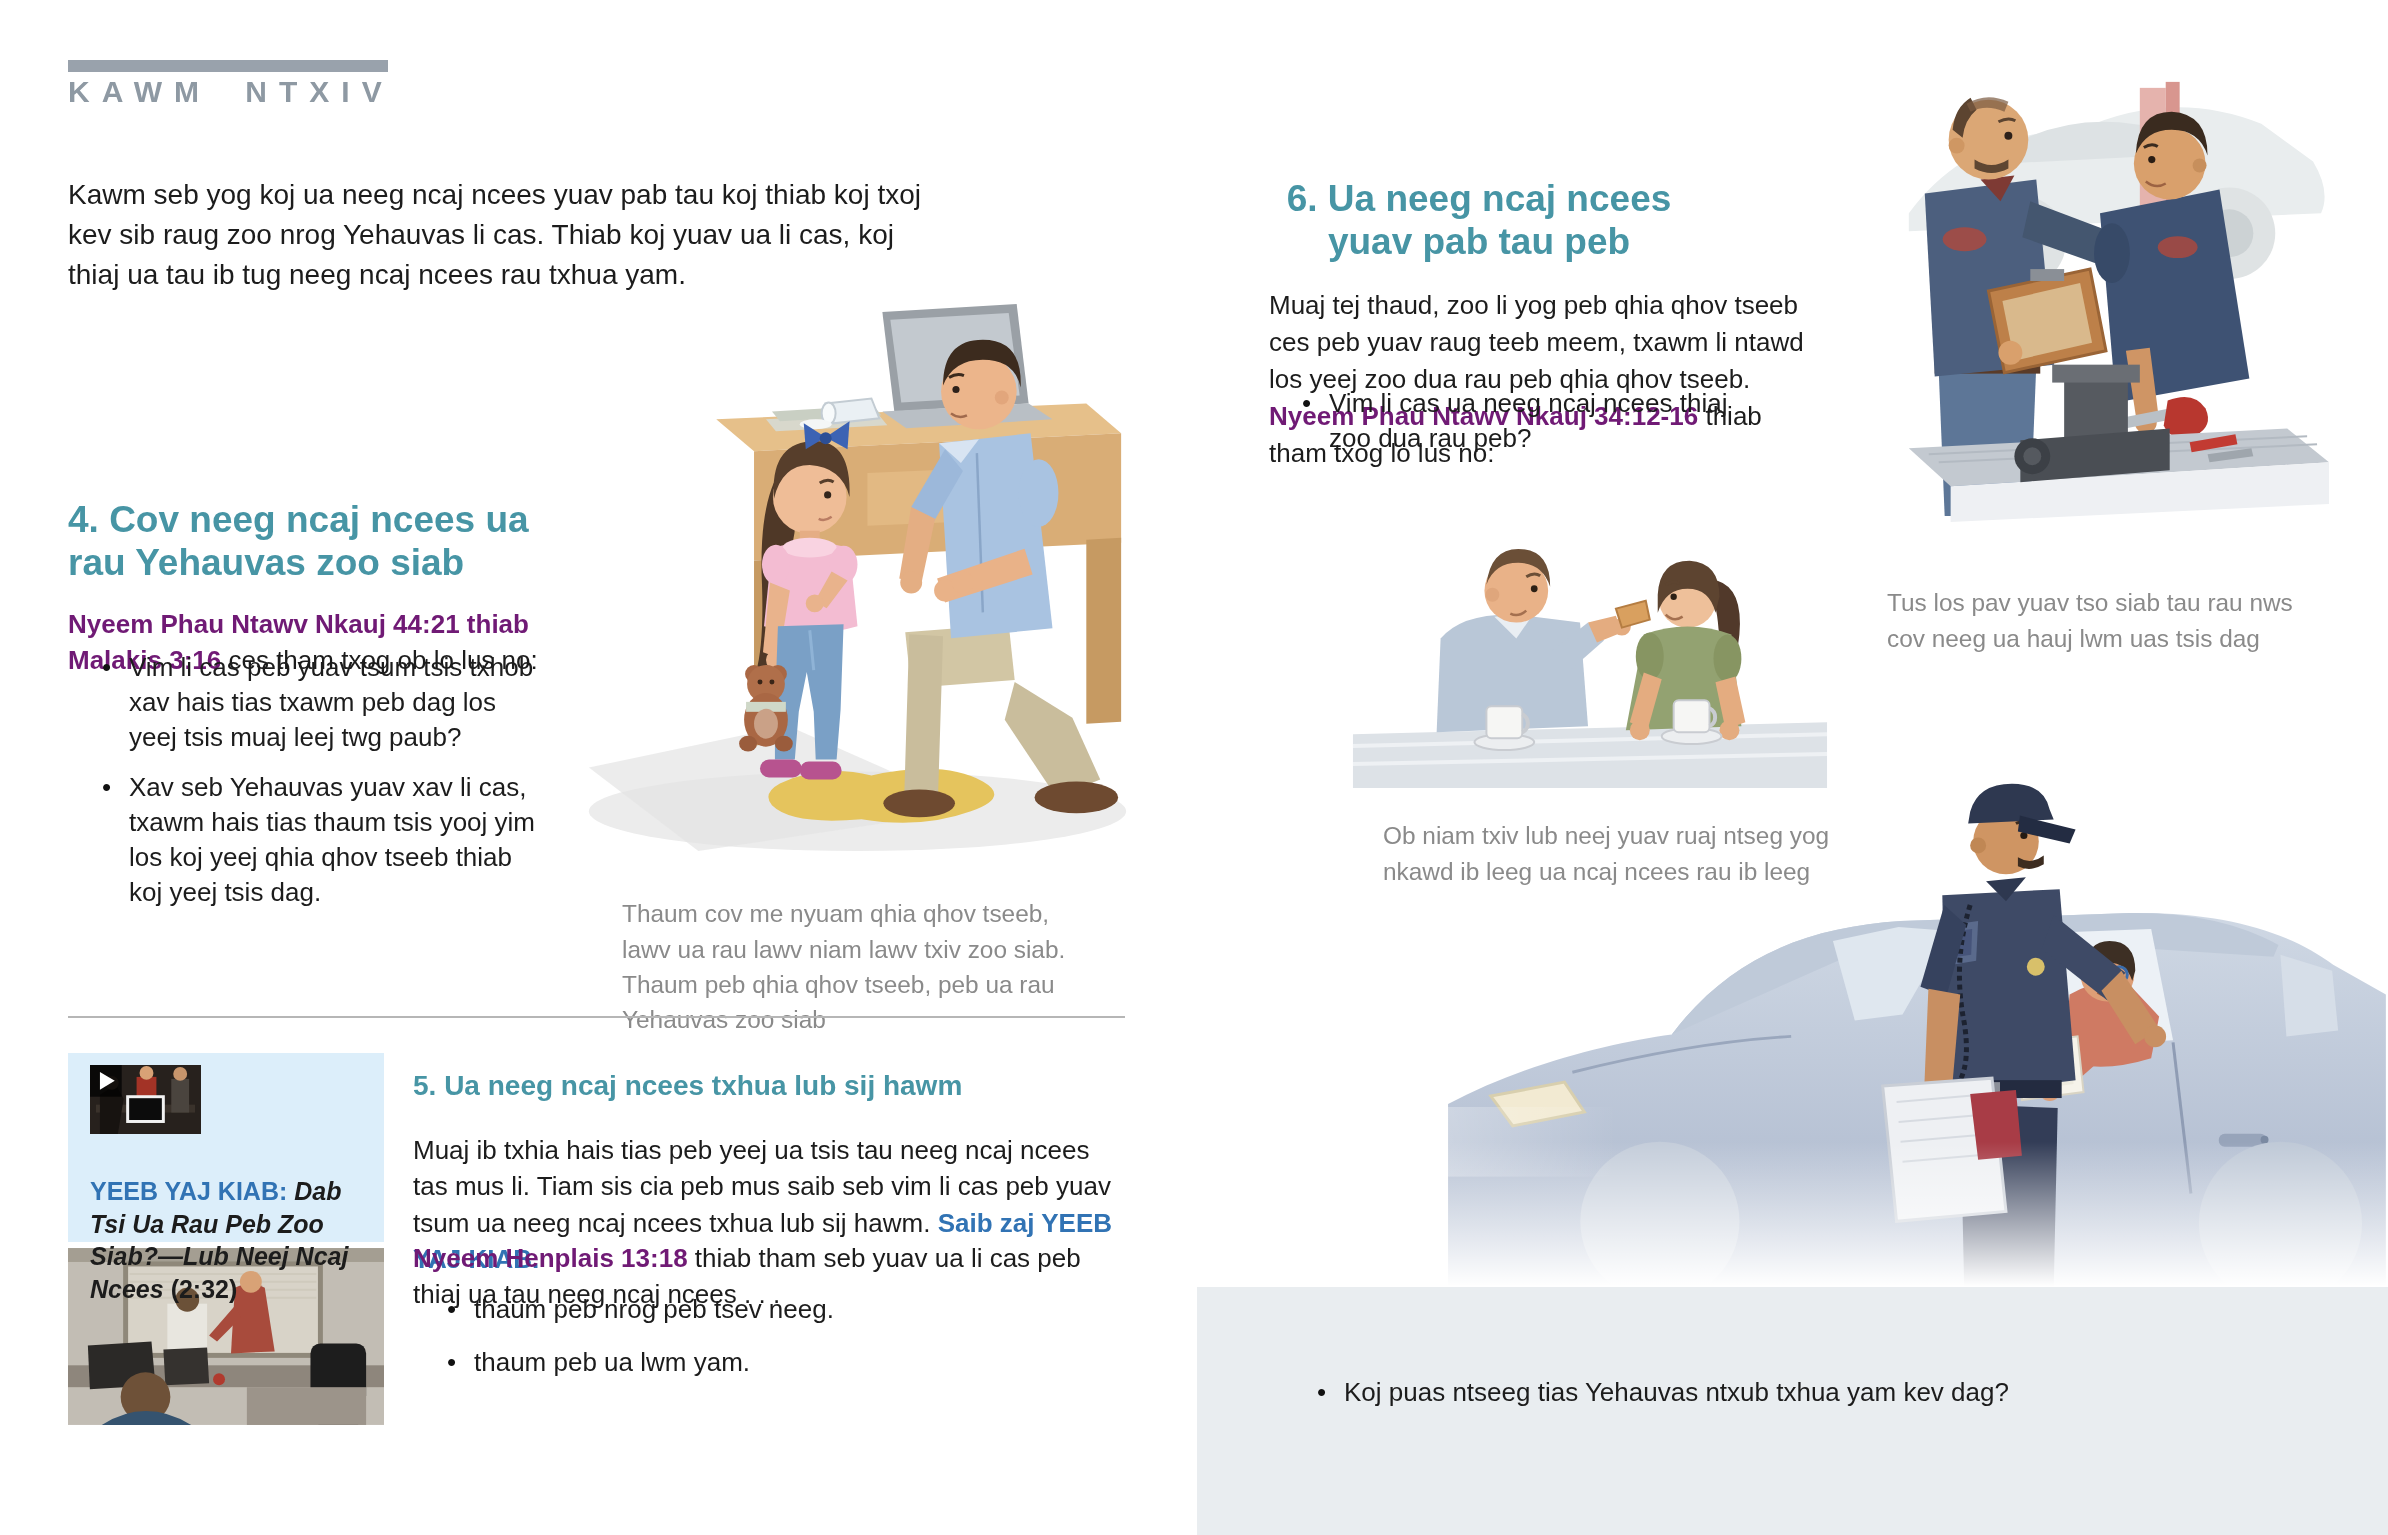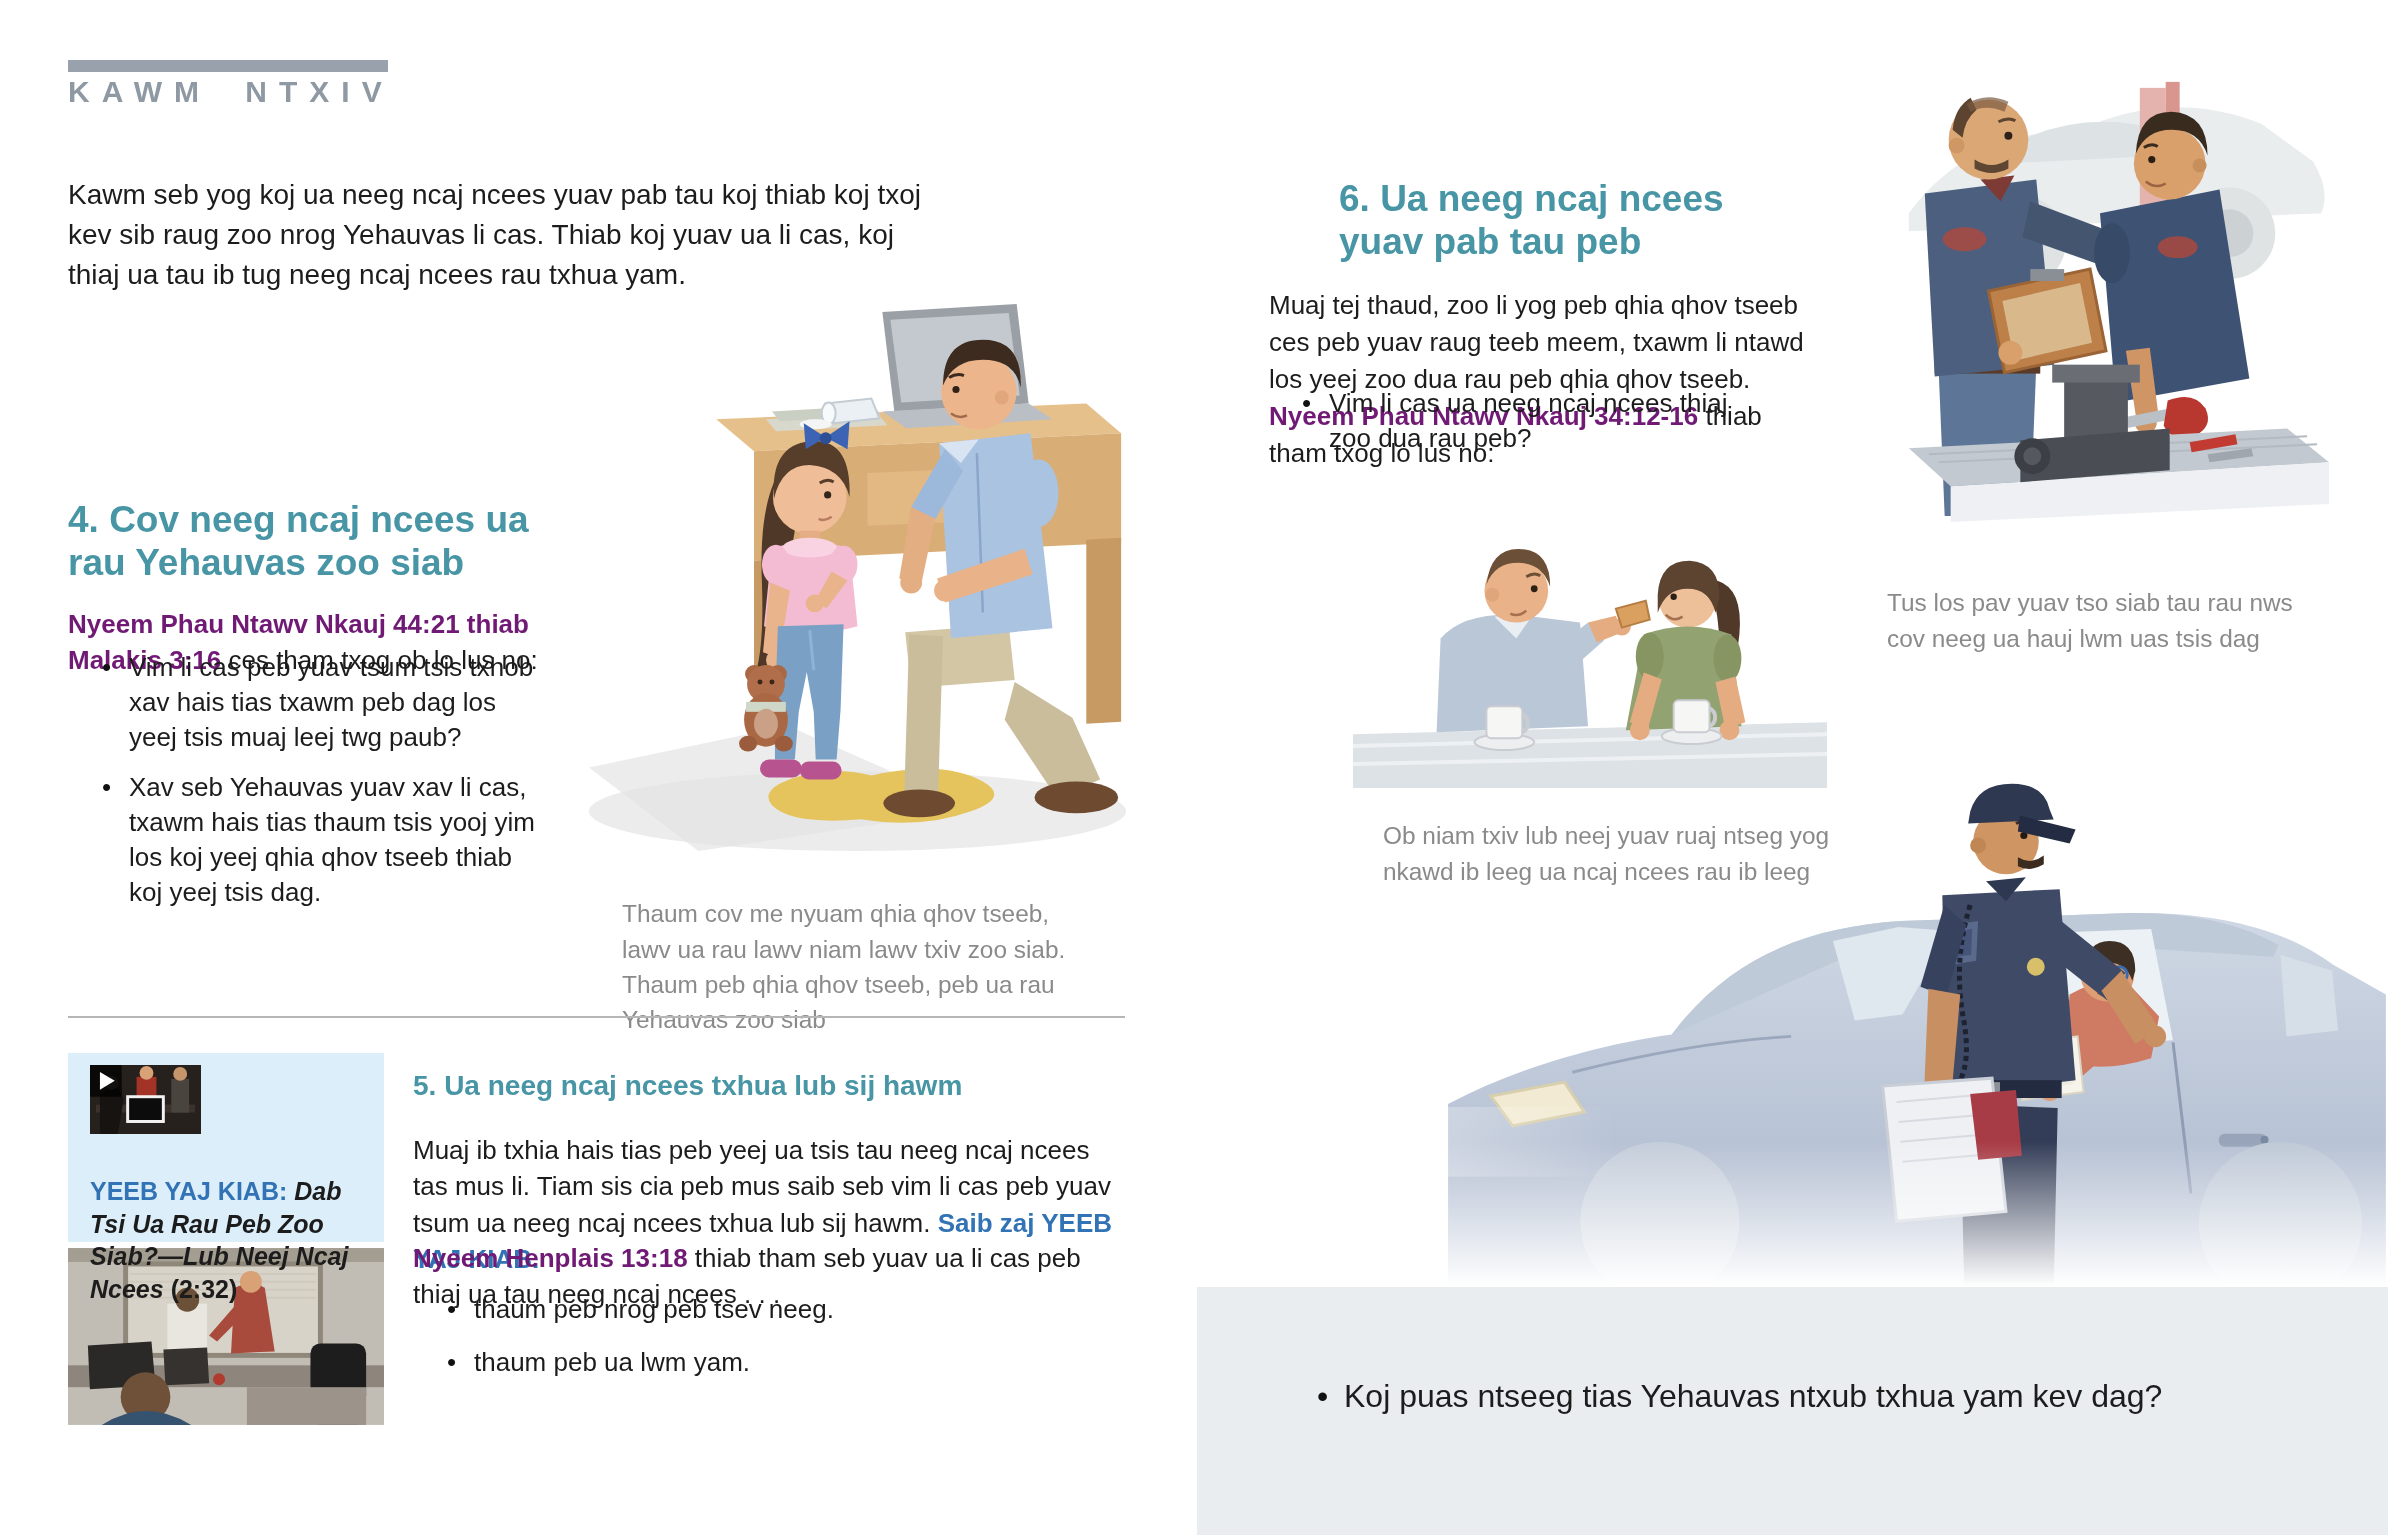--- a/index.html
+++ b/index.html
@@ -10,21 +10,21 @@
   .abs{position:absolute;}
   
   .kicker-bar{left:68px;top:60px;width:320px;height:12px;background:#99a2ac;}
   .kicker{left:68px;top:75px;font-size:30px;font-weight:bold;letter-spacing:12px;word-spacing:14px;color:#8e99a3;}
   
   .intro{left:68px;top:147px;width:856px;font-size:28px;line-height:1.42;}
   
   .h-teal{color:#4795a5;font-weight:bold;line-height:1.16;}
   .h4{left:68px;top:468px;width:478px;font-size:37px;}
   .h5{left:413px;top:1047px;width:756px;font-size:28px;}
-  .h6{left:1339px;top:147px;width:428px;font-size:37px;}
+  .h6{left:1265px;top:147px;width:428px;font-size:37px;text-align:center;}
   
   .body-text{font-size:26px;line-height:1.4;}
   .s4-scripture{left:68px;top:580px;width:509px;}
   .s5-para{left:413px;top:1106px;width:708px;}
   .s5-scripture{left:413px;top:1214px;width:697px;}
   .s6-para{left:1269px;top:261px;width:553px;font-size:26px;line-height:1.42;}
   .link-teal{color:#701a75;font-weight:bold;text-decoration:none;cursor:pointer;}
   .link-blue{color:#3173b4;font-weight:bold;text-decoration:none;cursor:pointer;}
   
   .bullets{list-style:none;margin:0;padding:0;}
@@ -57,21 +57,21 @@
   .art-family{left:549px;top:292px;width:615px;height:579px;}
   .art-office{left:68px;top:1248px;width:316px;height:177px;}
   .art-mech{left:1869px;top:52px;width:463px;height:470px;}
   .art-couple{left:1345px;top:509px;width:490px;height:279px;}
   .art-police{left:1433px;top:744px;width:955px;height:542px;}
   
   .quotebox{left:1197px;top:1287px;width:1191px;height:249px;background:#e9edf0;z-index:4;}
   .q-line{left:1269px;top:1319px;width:1055px;font-size:26px;z-index:5;}
   .q-line strong{font-size:27px;letter-spacing:0.2px;}
   .q-bullets{left:1311px;top:1375px;width:1015px;z-index:5;}
-  .q-bullets li{font-size:32px;margin-bottom:0;}
+  .q-bullets li{font-size:26px;margin-bottom:0;}
 </style>
 </head>
 <body>
 
 <div class="page">
 
   <div class="abs kicker-bar"></div>
   <div class="abs kicker">KAWM NTXIV</div>
 
   <p class="abs intro">Kawm seb yog koj ua neeg ncaj ncees yuav pab tau koj thiab koj txoj kev sib raug zoo nrog Yehauvas li cas. Thiab koj yuav ua li cas, koj thiaj ua tau ib tug neeg ncaj ncees rau txhua yam.</p>

